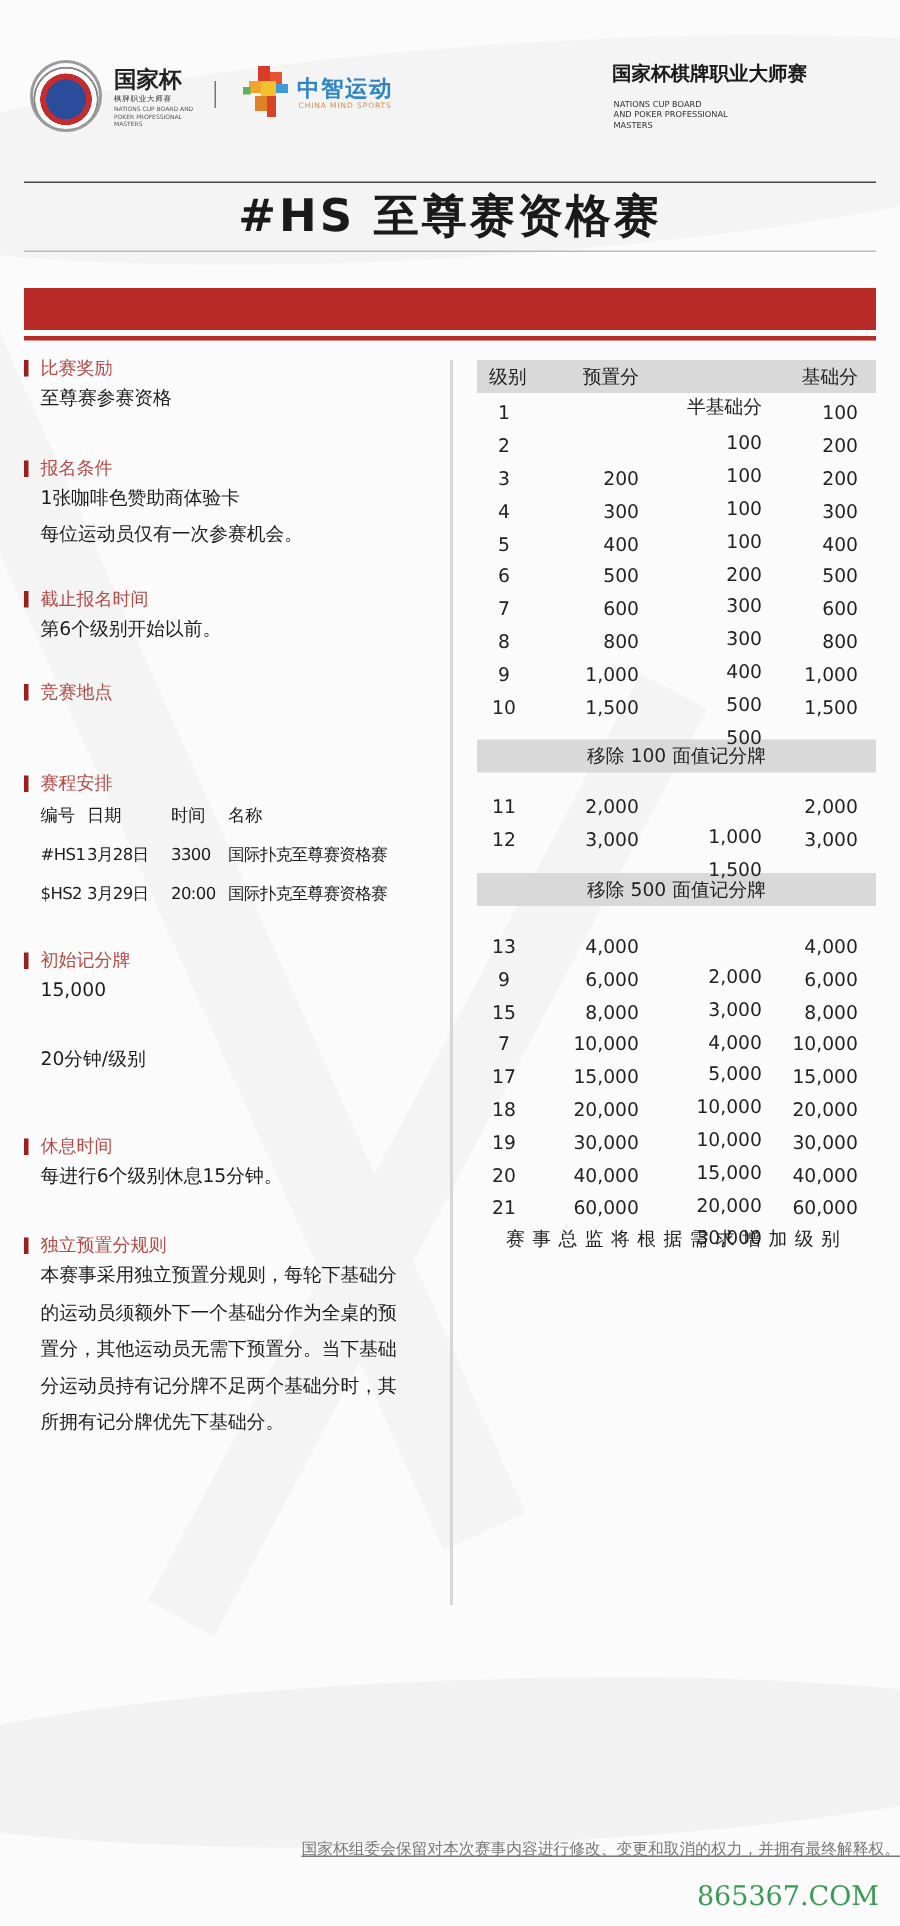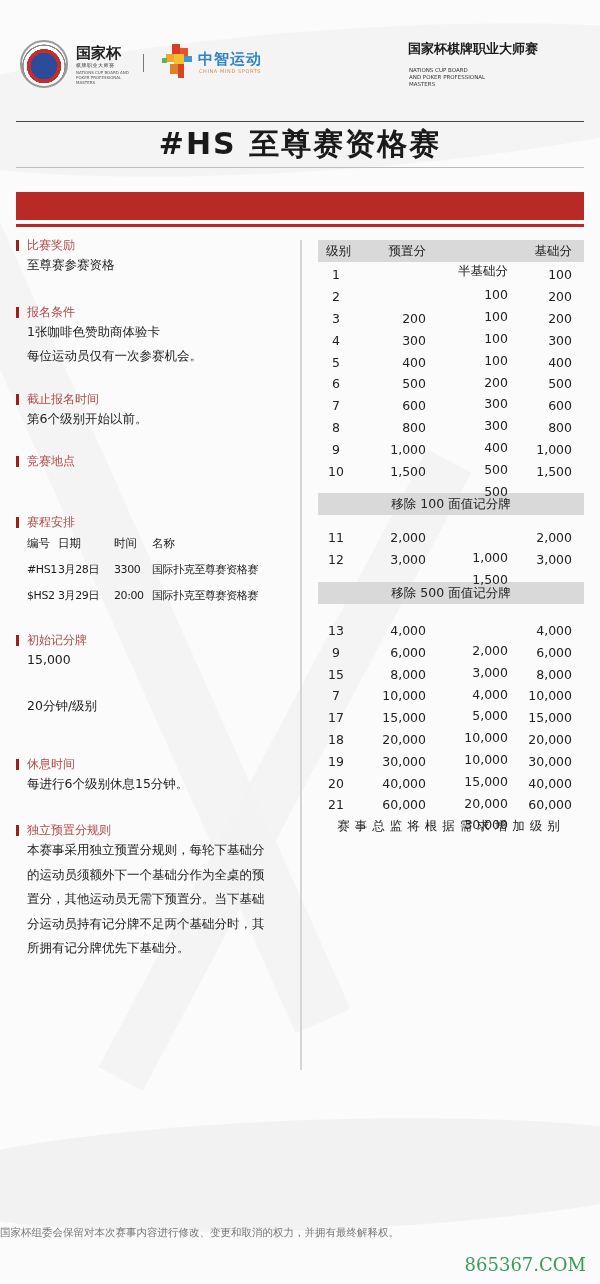--- a/index.html
+++ b/index.html
@@ -62,21 +62,21 @@
   .col-sb { width: 82px; text-align: right; padding-right: 4px; margin-top: 40px; }
   .col-bb { width: 68px; text-align: right; padding-right: 8px; }
   .bl-head .col-lv { width: 40px; }
   .bl-head .col-ante { width: 72px; }
   .bl-band { height: 22px; background: #d9d9d9; text-align: center; line-height: 22px; font-size: 12.5px; color: #222; }
   .gap-sm { height: 11px; }
   .gap-md { height: 12px; }
   .note { text-align: center; font-size: 12.5px; letter-spacing: 5px; color: #222; margin-top: 2px; }
 
   
-  .footer-note { position: absolute; left: 0; top: 1226px; width: 600px; text-align: left; font-size: 10.5px; color: #777; }
+  .footer-note { position: absolute; left: 0; top: 1226px; width: 600px; text-align: right; font-size: 10.5px; color: #777; text-decoration: underline; }
   .watermark { position: absolute; right: 14px; top: 1254px; font-family: "DejaVu Serif", serif; font-size: 18px; color: #3a9b55; }
 </style>
 </head>
 <body>
 
 <div class="bg-swoosh s1"></div>
 <div class="bg-swoosh s2"></div>
 <div class="bg-swoosh s3"></div>
 <div class="bg-swoosh s4"></div>
 

